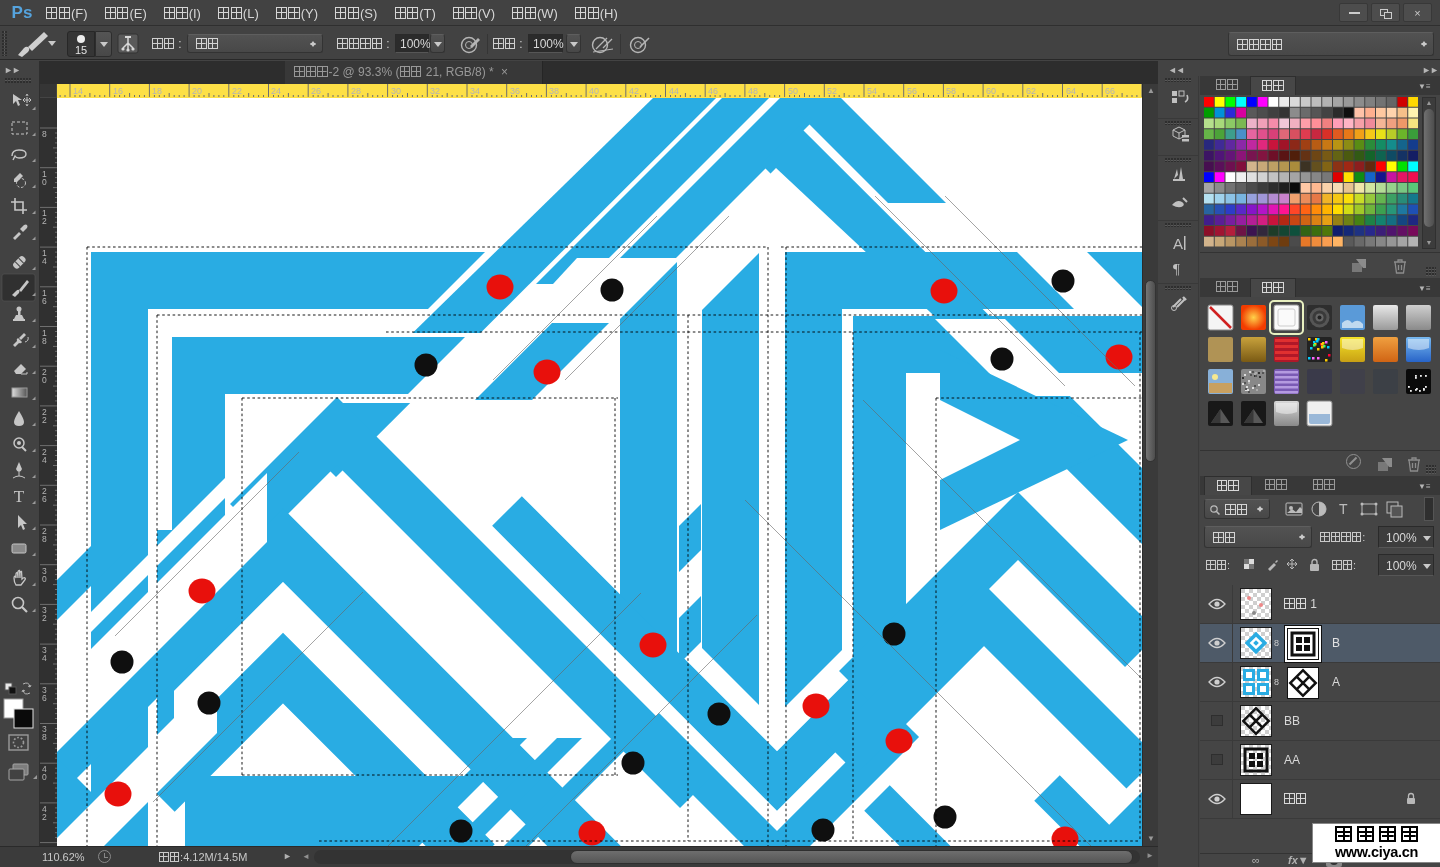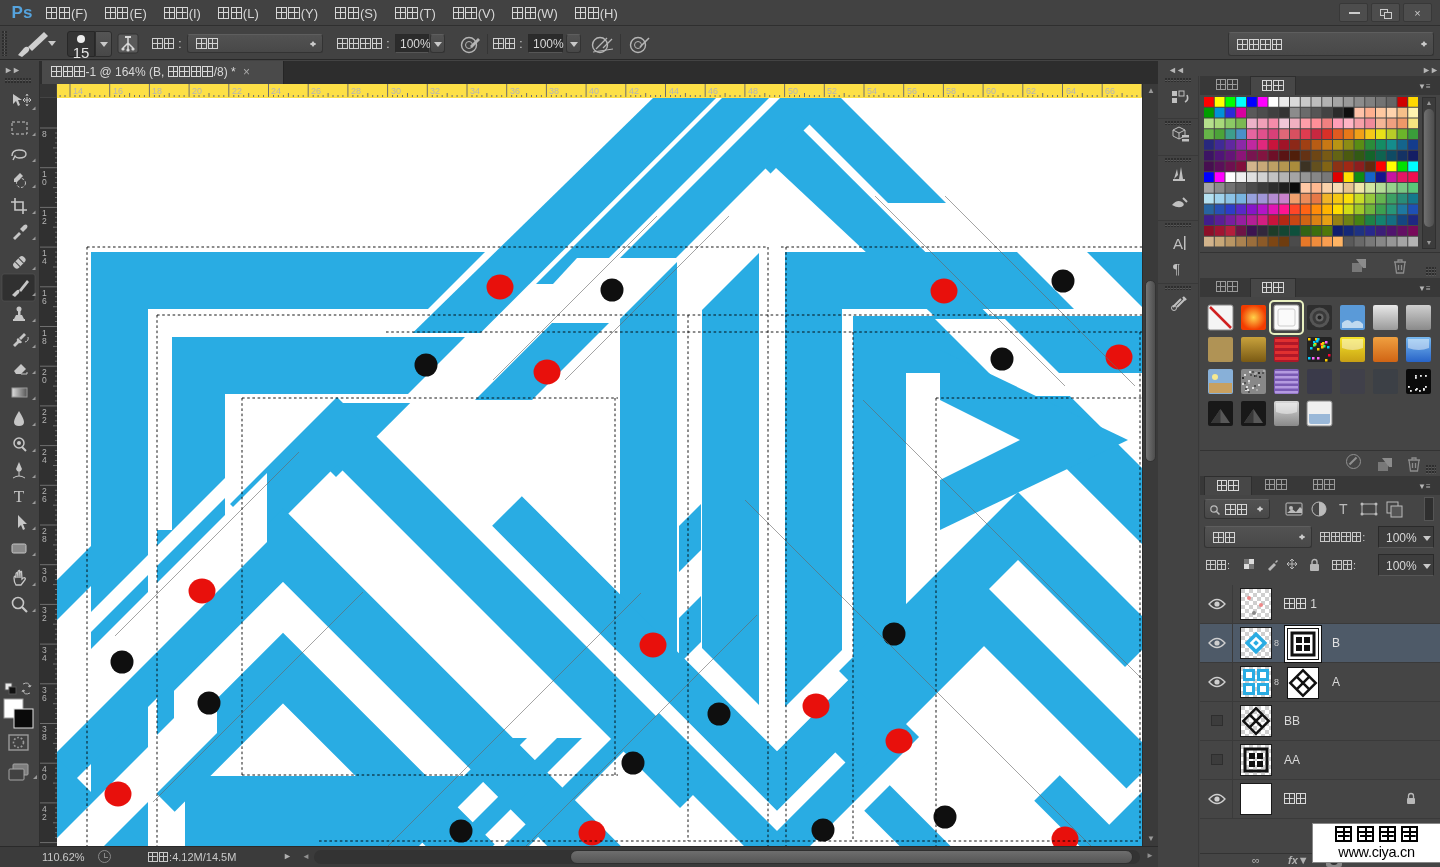--- a/index.html
+++ b/index.html
@@ -52,21 +52,21 @@
   </div>
 <div class="abs" style="left:0;top:27px;width:1440px;height:33px;background:#424242;border-bottom:1px solid #282828;">
 <div class="abs vgrip" style="left:2px;top:4px;width:5px;height:25px;"></div>
 <svg class="abs" style="left:14px;top:2px;" width="40" height="29" viewBox="0 0 40 29">
 <path d="M4 26 L10 19 Q12 17 14 18 L15 19 Q16 21 14 23 L8 28 Z" fill="#cfcfcf"></path>
 <path d="M14 18 L30 3 L34 7 L18 22 Z" fill="#cfcfcf"></path>
     </svg>
 <div class="darr" style="left:48px;top:14px;"></div>
 <div class="abs" style="left:67px;top:4px;width:28px;height:26px;background:#353535;border:1px solid #272727;border-radius:3px 0 0 3px;">
 <div class="abs" style="left:9px;top:3px;width:8px;height:8px;border-radius:50%;background:#ececec;"></div>
-<div class="abs" style="left:0px;top:12px;width:26px;color:#e4e4e4;font-size:15px;text-align:center;">15</div>
+<div class="abs" style="left:0px;top:12px;width:26px;color:#e4e4e4;font-size:11px;text-align:center;">15</div>
     </div>
 <div class="abs" style="left:95px;top:4px;width:17px;height:26px;background:linear-gradient(#555,#484848);border:1px solid #2d2d2d;border-radius:0 3px 3px 0;">
       <span class="darr" style="left:4px;top:10px;"></span>
     </div>
 <svg class="abs" style="left:117px;top:6px;" width="22" height="21" viewBox="0 0 22 21">
 <rect x="1" y="1" width="20" height="19" rx="2" fill="#5a5a5a" stroke="#333"></rect>
 <path d="M11 4 L11 10 M11 10 L6 15 M11 10 L16 15 M11 10 L11 16" stroke="#d8d8d8" stroke-width="1.5" fill="none"></path>
 <circle cx="6" cy="16" r="1.6" fill="#d8d8d8"></circle>
       <circle cx="16" cy="16" r="1.6" fill="#d8d8d8"></circle>
       <circle cx="11" cy="17" r="1.6" fill="#d8d8d8"></circle>
@@ -231,21 +231,21 @@
 <rect x="4" y="75" width="19" height="19" fill="#fff" stroke="#999"></rect>
 <rect x="14" y="85" width="19" height="19" fill="#0a0a0a" stroke="#e0e0e0"></rect>
 <rect x="9" y="111" width="19" height="15" fill="none" stroke="#9a9a9a" stroke-width="1.4"></rect>
 <circle cx="18.5" cy="118.5" r="5" fill="none" stroke="#9a9a9a" stroke-width="1.6" stroke-dasharray="1.8 1.8"></circle>
 <rect x="13" y="140" width="15" height="11" rx="1" fill="#7d7d7d" stroke="#a5a5a5"></rect>
 <rect x="9" y="145" width="15" height="11" rx="1" fill="#424242" stroke="#a5a5a5"></rect>
 <path d="M33 155 l4 0 l0 -4 z" fill="#9a9a9a"></path>
 </svg>
 </div>
 <div class="abs" style="left:40px;top:61px;width:1118px;height:23px;background:#2d2d2d;">
-<div class="abs" style="left:2px;top:0;width:242px;height:23px;background:#4a4a4a;border-right:1px solid #252525;color:#d8d8d8;font-size:12px;line-height:22px;white-space:nowrap;padding-left:9px;"><i class="c"></i><i class="c"></i><i class="c"></i>-1 @ 164% (B, <i class="c"></i><i class="c"></i><i class="c"></i><i class="c"></i>/8) * <span style="color:#aaa;margin-left:4px;">×</span></div>
+<div class="abs" style="left:245px;top:0;width:258px;height:23px;background:#383838;border-right:1px solid #252525;color:#989898;font-size:12px;line-height:22px;white-space:nowrap;padding-left:9px;"><i class="c"></i><i class="c"></i><i class="c"></i>-2 @ 93.3% (<i class="c"></i><i class="c"></i> 21, RGB/8) * <span style="margin-left:4px;">×</span></div>
 </div>
 <div class="abs" style="left:40px;top:84px;width:17px;height:14px;background:#353535;border-right:1px solid #444;border-bottom:1px solid #444;"></div>
 <div class="abs" style="left:57px;top:84px;width:1085px;height:14px;background:#fde047;overflow:hidden;">
 <svg width="1085" height="13" viewBox="0 0 1085 13">
 <path d="M-6.9 9 V13 M-1.9 11 V13 M3.1 11 V13 M8.0 11 V13 M13.0 0 V13 M18.0 11 V13 M22.9 11 V13 M27.9 11 V13 M32.9 9 V13 M37.8 11 V13 M42.8 11 V13 M47.7 11 V13 M52.7 0 V13 M57.7 11 V13 M62.6 11 V13 M67.6 11 V13 M72.6 9 V13 M77.5 11 V13 M82.5 11 V13 M87.4 11 V13 M92.4 0 V13 M97.4 11 V13 M102.3 11 V13 M107.3 11 V13 M112.2 9 V13 M117.2 11 V13 M122.2 11 V13 M127.1 11 V13 M132.1 0 V13 M137.1 11 V13 M142.0 11 V13 M147.0 11 V13 M152.0 9 V13 M156.9 11 V13 M161.9 11 V13 M166.8 11 V13 M171.8 0 V13 M176.8 11 V13 M181.7 11 V13 M186.7 11 V13 M191.7 9 V13 M196.6 11 V13 M201.6 11 V13 M206.5 11 V13 M211.5 0 V13 M216.5 11 V13 M221.4 11 V13 M226.4 11 V13 M231.4 9 V13 M236.3 11 V13 M241.3 11 V13 M246.2 11 V13 M251.2 0 V13 M256.2 11 V13 M261.1 11 V13 M266.1 11 V13 M271.1 9 V13 M276.0 11 V13 M281.0 11 V13 M285.9 11 V13 M290.9 0 V13 M295.9 11 V13 M300.8 11 V13 M305.8 11 V13 M310.8 9 V13 M315.7 11 V13 M320.7 11 V13 M325.6 11 V13 M330.6 0 V13 M335.6 11 V13 M340.5 11 V13 M345.5 11 V13 M350.5 9 V13 M355.4 11 V13 M360.4 11 V13 M365.3 11 V13 M370.3 0 V13 M375.3 11 V13 M380.2 11 V13 M385.2 11 V13 M390.2 9 V13 M395.1 11 V13 M400.1 11 V13 M405.0 11 V13 M410.0 0 V13 M415.0 11 V13 M419.9 11 V13 M424.9 11 V13 M429.9 9 V13 M434.8 11 V13 M439.8 11 V13 M444.7 11 V13 M449.7 0 V13 M454.7 11 V13 M459.6 11 V13 M464.6 11 V13 M469.6 9 V13 M474.5 11 V13 M479.5 11 V13 M484.4 11 V13 M489.4 0 V13 M494.4 11 V13 M499.3 11 V13 M504.3 11 V13 M509.3 9 V13 M514.2 11 V13 M519.2 11 V13 M524.1 11 V13 M529.1 0 V13 M534.1 11 V13 M539.0 11 V13 M544.0 11 V13 M549.0 9 V13 M553.9 11 V13 M558.9 11 V13 M563.8 11 V13 M568.8 0 V13 M573.8 11 V13 M578.7 11 V13 M583.7 11 V13 M588.7 9 V13 M593.6 11 V13 M598.6 11 V13 M603.5 11 V13 M608.5 0 V13 M613.5 11 V13 M618.4 11 V13 M623.4 11 V13 M628.4 9 V13 M633.3 11 V13 M638.3 11 V13 M643.2 11 V13 M648.2 0 V13 M653.2 11 V13 M658.1 11 V13 M663.1 11 V13 M668.1 9 V13 M673.0 11 V13 M678.0 11 V13 M682.9 11 V13 M687.9 0 V13 M692.9 11 V13 M697.8 11 V13 M702.8 11 V13 M707.8 9 V13 M712.7 11 V13 M717.7 11 V13 M722.6 11 V13 M727.6 0 V13 M732.6 11 V13 M737.5 11 V13 M742.5 11 V13 M747.5 9 V13 M752.4 11 V13 M757.4 11 V13 M762.3 11 V13 M767.3 0 V13 M772.3 11 V13 M777.2 11 V13 M782.2 11 V13 M787.2 9 V13 M792.1 11 V13 M797.1 11 V13 M802.0 11 V13 M807.0 0 V13 M812.0 11 V13 M816.9 11 V13 M821.9 11 V13 M826.9 9 V13 M831.8 11 V13 M836.8 11 V13 M841.7 11 V13 M846.7 0 V13 M851.7 11 V13 M856.6 11 V13 M861.6 11 V13 M866.6 9 V13 M871.5 11 V13 M876.5 11 V13 M881.4 11 V13 M886.4 0 V13 M891.4 11 V13 M896.3 11 V13 M901.3 11 V13 M906.3 9 V13 M911.2 11 V13 M916.2 11 V13 M921.1 11 V13 M926.1 0 V13 M931.1 11 V13 M936.0 11 V13 M941.0 11 V13 M946.0 9 V13 M950.9 11 V13 M955.9 11 V13 M960.8 11 V13 M965.8 0 V13 M970.8 11 V13 M975.7 11 V13 M980.7 11 V13 M985.7 9 V13 M990.6 11 V13 M995.6 11 V13 M1000.5 11 V13 M1005.5 0 V13 M1010.5 11 V13 M1015.4 11 V13 M1020.4 11 V13 M1025.3 9 V13 M1030.3 11 V13 M1035.3 11 V13 M1040.2 11 V13 M1045.2 0 V13 M1050.2 11 V13 M1055.1 11 V13 M1060.1 11 V13 M1065.1 9 V13 M1070.0 11 V13 M1075.0 11 V13 M1079.9 11 V13 M1084.9 0 V13 M1089.9 11 V13 M1094.8 11 V13 M1099.8 11 V13" stroke="#6f6f6f" stroke-width="1"></path>
 <text x="16" y="9.5" font-size="9" fill="#b4b4b4">14</text>
 <text x="56" y="9.5" font-size="9" fill="#b4b4b4">16</text>
 <text x="95" y="9.5" font-size="9" fill="#b4b4b4">18</text>
 <text x="135" y="9.5" font-size="9" fill="#b4b4b4">20</text>
 <text x="175" y="9.5" font-size="9" fill="#b4b4b4">22</text>
@@ -318,21 +318,21 @@
   </div>
 <div class="abs" style="left:1142px;top:84px;width:16px;height:762px;background:#3a3a3a;border-left:1px solid #2c2c2c;">
 <div class="abs" style="left:2px;top:1px;width:12px;height:11px;color:#999;font-size:8px;text-align:center;line-height:11px;">▲</div>
 <div class="abs" style="left:2px;top:196px;width:11px;height:182px;border-radius:6px;background:linear-gradient(90deg,#757575,#4e4e4e);border:1px solid #333;"></div>
 <div class="abs" style="left:2px;bottom:2px;width:12px;height:11px;color:#999;font-size:8px;text-align:center;line-height:11px;">▼</div>
 </div>
 <div class="abs" style="left:0;top:846px;width:1158px;height:21px;background:#3b3b3b;border-top:1px solid #2a2a2a;color:#c9c9c9;font-size:11px;">
 <span class="abs" style="left:42px;top:4px;">110.62%</span>
 <span class="abs" style="left:98px;top:3px;width:13px;height:13px;border:1px solid #888;border-radius:50%;"></span>
     <span class="abs" style="left:104px;top:6px;width:4px;height:5px;border-left:1px solid #888;border-bottom:1px solid #888;"></span>
-<span class="abs" style="left:148px;top:4px;"><i class="c"></i><i class="c"></i>:4.12M/14.5M</span>
+<span class="abs" style="left:159px;top:4px;"><i class="c"></i><i class="c"></i>:4.12M/14.5M</span>
 <span class="abs" style="left:283px;top:4px;color:#b0b0b0;font-size:9px;">►</span>
 <span class="abs" style="left:302px;top:5px;color:#909090;font-size:8px;">◄</span>
 <div class="abs" style="left:314px;top:3px;width:826px;height:14px;background:#333;border-radius:7px;"></div>
 <div class="abs" style="left:570px;top:3px;width:563px;height:14px;background:linear-gradient(#6e6e6e,#555);border-radius:7px;border:1px solid #2f2f2f;"></div>
 <span class="abs" style="left:1146px;top:4px;color:#909090;font-size:8px;">►</span>
 </div>
 <div class="abs" style="left:57px;top:98px;width:1085px;height:748px;background:#fff;overflow:hidden;">
 <svg width="1085" height="749" viewBox="0 0 1085 749">
 <polygon points="596,0 659,0 279,379 244,344" fill="#29ace3"></polygon>
 <polygon points="665,0 712,0 526,186 479,186" fill="#29ace3"></polygon>
@@ -1203,13 +1203,13 @@
       </svg>
 </div>
 <div class="abs" style="left:0;top:377px;width:240px;height:14px;border-top:1px solid #333;color:#b0b0b0;">
 <span class="abs" style="left:52px;top:0px;font-size:11px;">∞</span>
 <span class="abs" style="left:88px;top:0px;font-size:11px;font-style:italic;font-weight:bold;">fx▼</span>
 <span class="abs" style="left:126px;top:-1px;"><span style="display:inline-block;width:16px;height:12px;background:#888;border-radius:2px;position:relative;"><span style="position:absolute;left:4px;top:2px;width:8px;height:8px;border-radius:50%;background:#333;"></span></span></span>
 </div>
 </div>
 <div class="abs" style="left:1313px;top:824px;width:127px;height:38px;background:#fff;outline:1px solid #888;z-index:50;">
 <div style="text-align:center;margin-top:2px;color:#000;"><i class="cb" style="width:17px;height:16px;margin:0 2.5px;"></i><i class="cb" style="width:17px;height:16px;margin:0 2.5px;"></i><i class="cb" style="width:17px;height:16px;margin:0 2.5px;"></i><i class="cb" style="width:17px;height:16px;margin:0 2.5px;"></i></div>
-<div style="text-align:center;color:#000;font-size:14.5px;font-weight:normal;margin-top:0px;letter-spacing:-0.3px;">www.ciya.cn</div>
+<div style="text-align:center;color:#000;font-size:14.5px;font-weight:bold;margin-top:0px;letter-spacing:-0.3px;">www.ciya.cn</div>
 </div>
 </body></html>

